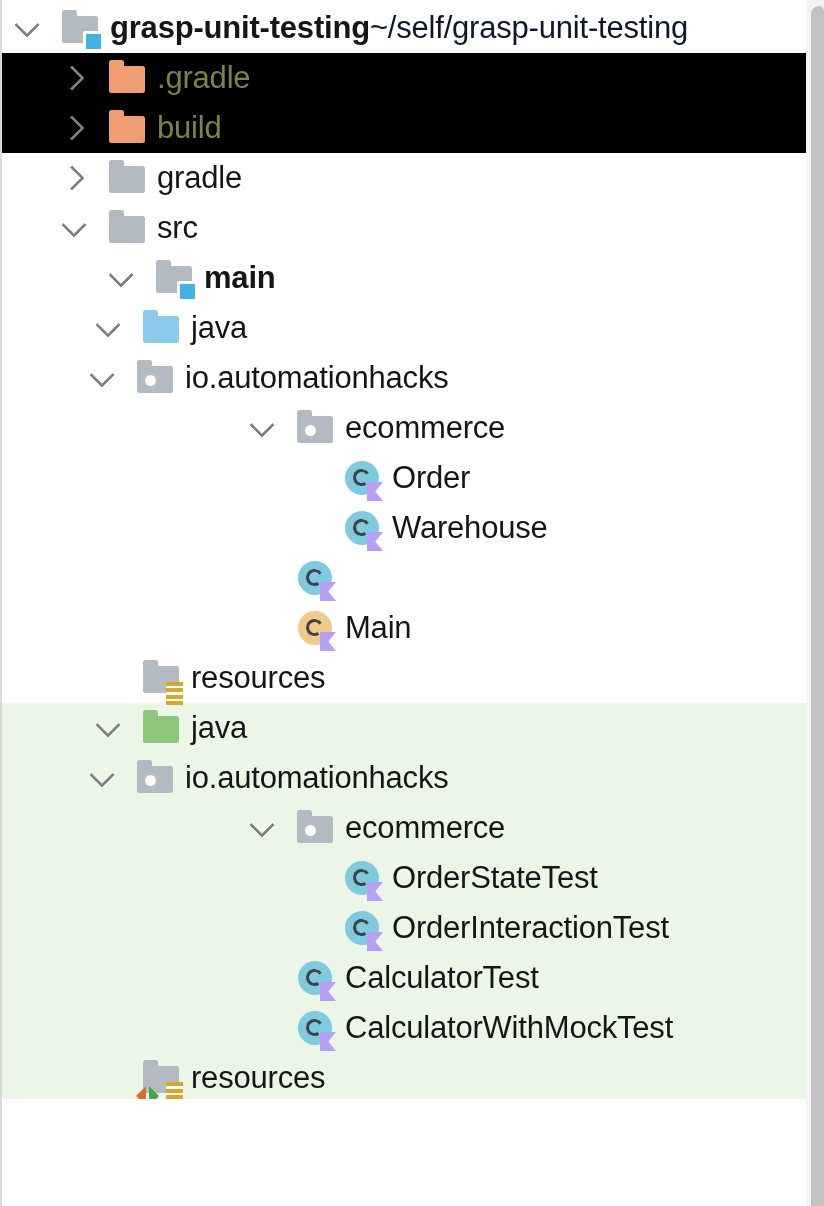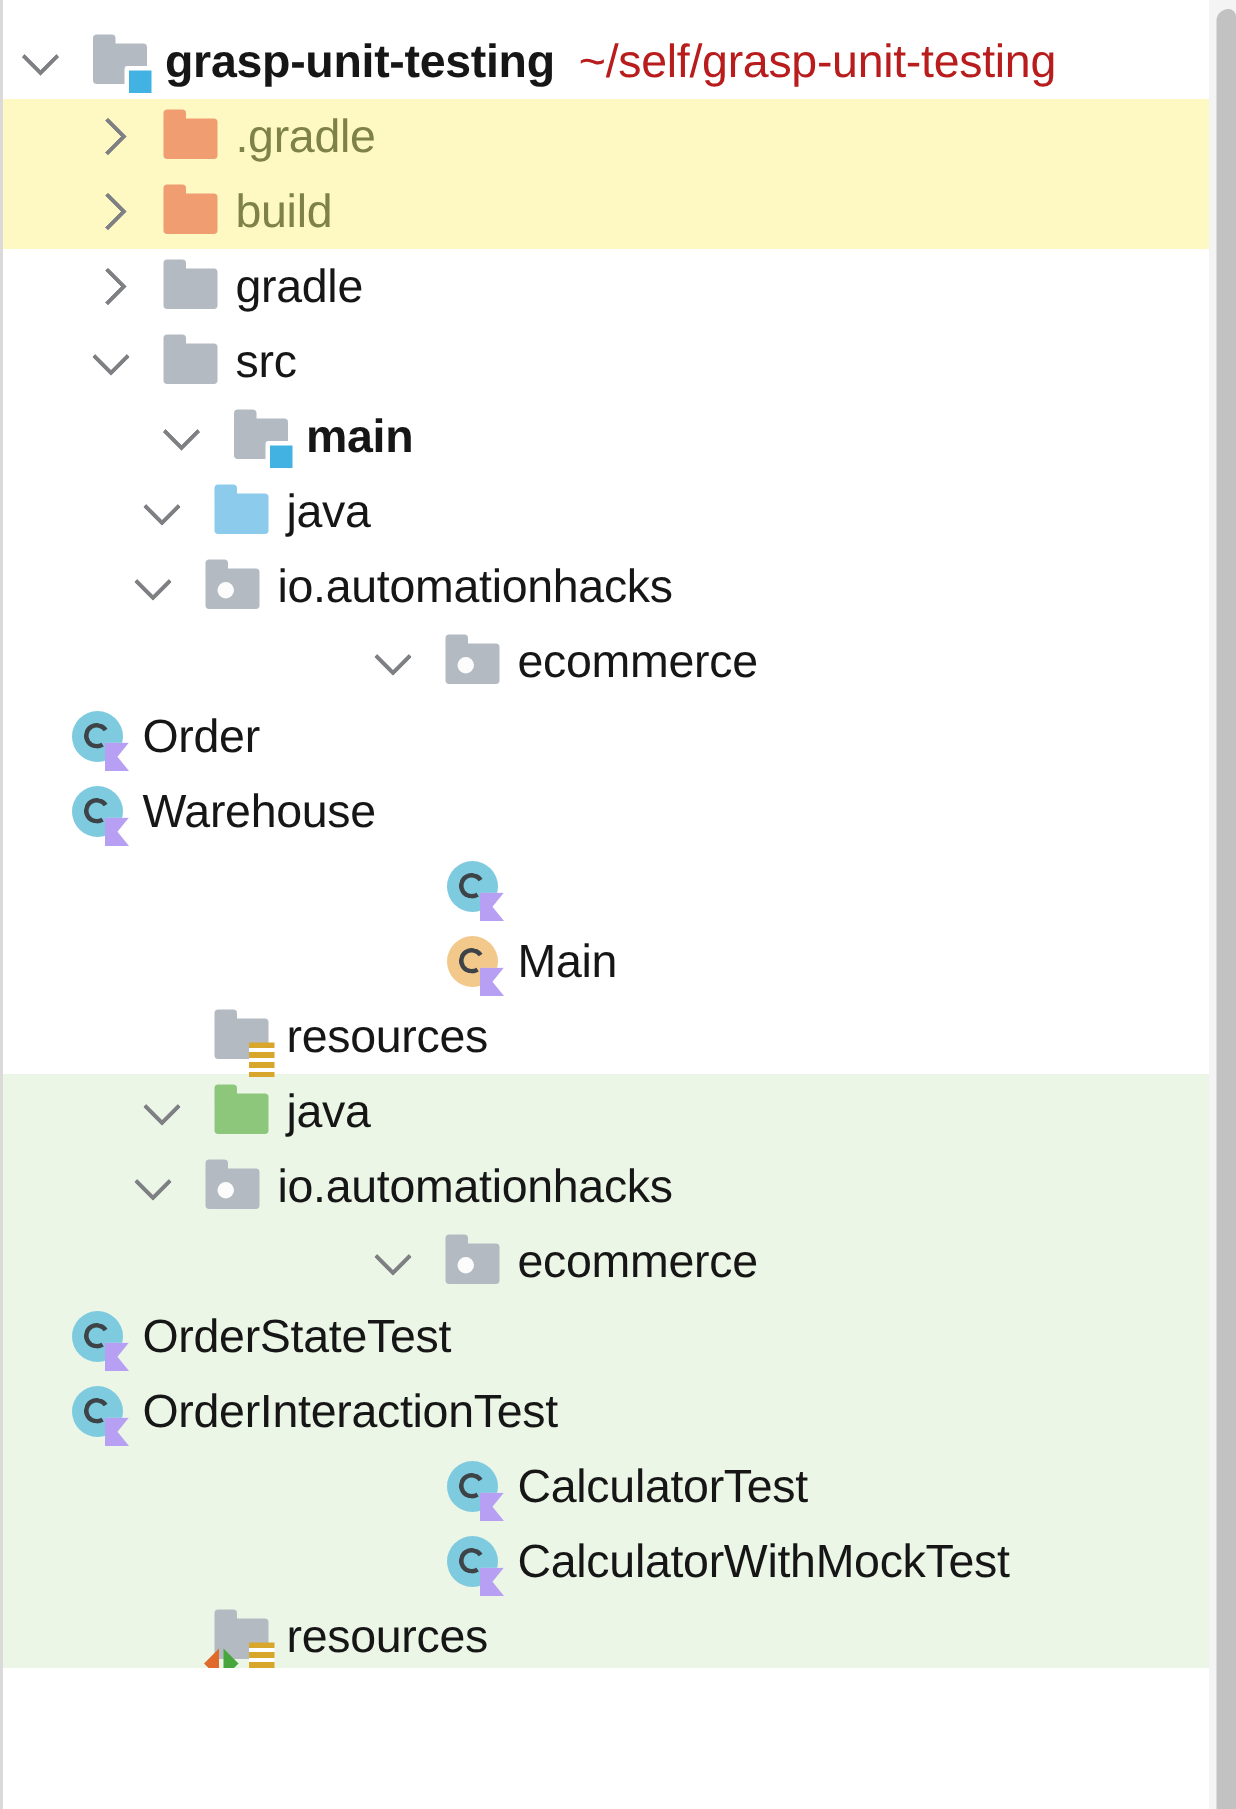--- a/index.html
+++ b/index.html
@@ -1,25 +1,25 @@
 <!DOCTYPE html>
 <html><head>
 <meta charset="utf-8">
 <style>
   html,body{margin:0;padding:0;}
   body{
     width:824px;height:1206px;position:relative;overflow:hidden;
     background:#ffffff;font-family:"Liberation Sans", sans-serif;
   }
   .left-edge{position:absolute;left:0;top:0;width:2px;height:100%;background:#dadada;z-index:5;}
-  .content{position:absolute;left:0;top:16px;width:806px;}
+  .content{position:absolute;left:0;top:3px;width:806px;}
   .row{height:50px;display:flex;align-items:center;}
   .l0{padding-left:15px}.l1{padding-left:62px}.l2{padding-left:109px}
-  .l3{padding-left:96px}.l4{padding-left:90px}.l5{padding-left:250px}.l6{}
-  .hl{background:#fef9c3;}
+  .l3{padding-left:96px}.l4{padding-left:90px}.l5{padding-left:250px}.l6{padding-left:297px}
+  .hl{background:#000000;}
   .green-region{background:#ecf6e7;height:396px;overflow:hidden;}
   .slot{width:47px;flex:0 0 47px;display:flex;align-items:center;}
   .chev{width:15px;height:15px;border-right:3.5px solid #7f8084;border-bottom:3.5px solid #7f8084;border-radius:1px;}
   .chev.down{transform:rotate(45deg);margin-left:3px;margin-top:-7px;}
   .chev.right{transform:rotate(-45deg);margin-left:1px;}
   .icon{position:relative;width:36px;height:36px;flex:0 0 36px;margin-right:12px;}
   
   .fld{position:absolute;left:0;top:6px;width:36px;height:27px;border-radius:2.5px;background:var(--fc,#b3bac2);}
   .fld::before{content:"";position:absolute;top:-6px;left:0;width:15px;height:8px;border-radius:2.5px 2.5px 0 0;background:inherit;}
   
@@ -32,21 +32,21 @@
   
   .kc{position:absolute;left:1px;top:1px;width:34px;height:34px;border-radius:50%;background:var(--cc,#7ecadf);}
   .kc-c{position:absolute;left:8px;top:8px;width:11px;height:11px;border:3.5px solid #3e4347;border-right-color:transparent;border-radius:50%;transform:rotate(12deg);}
   .kc-flag{position:absolute;right:-4px;bottom:-6px;width:16px;height:19px;background:#b7a0f4;
     clip-path:polygon(0 0,100% 0,52% 50%,100% 100%,0 100%);
     filter:drop-shadow(0 0 1.5px #fff) drop-shadow(0 0 1px #fff);}
   
   .lbl{font-size:31px;color:#161616;white-space:nowrap;letter-spacing:-0.2px;}
   .b{font-weight:700;}
   .olive{color:#7e8246;}
-  .sec{font-size:31px;color:#b91c1c;margin-left:16px;white-space:nowrap;letter-spacing:-0.2px;}
+  .sec{font-size:31px;color:#0f172a;margin-left:0;white-space:nowrap;letter-spacing:-0.2px;}
   
   .sbar{position:absolute;top:0;right:0;width:18px;height:100%;background:#f4f4f4;}
   .sthumb{position:absolute;top:6px;right:0;width:13px;height:1200px;background:#c2c2c2;border-radius:8px 5px 0 0;}
 </style>
 </head>
 <body>
 
 <div class="left-edge"></div>
 
 <div class="content">

